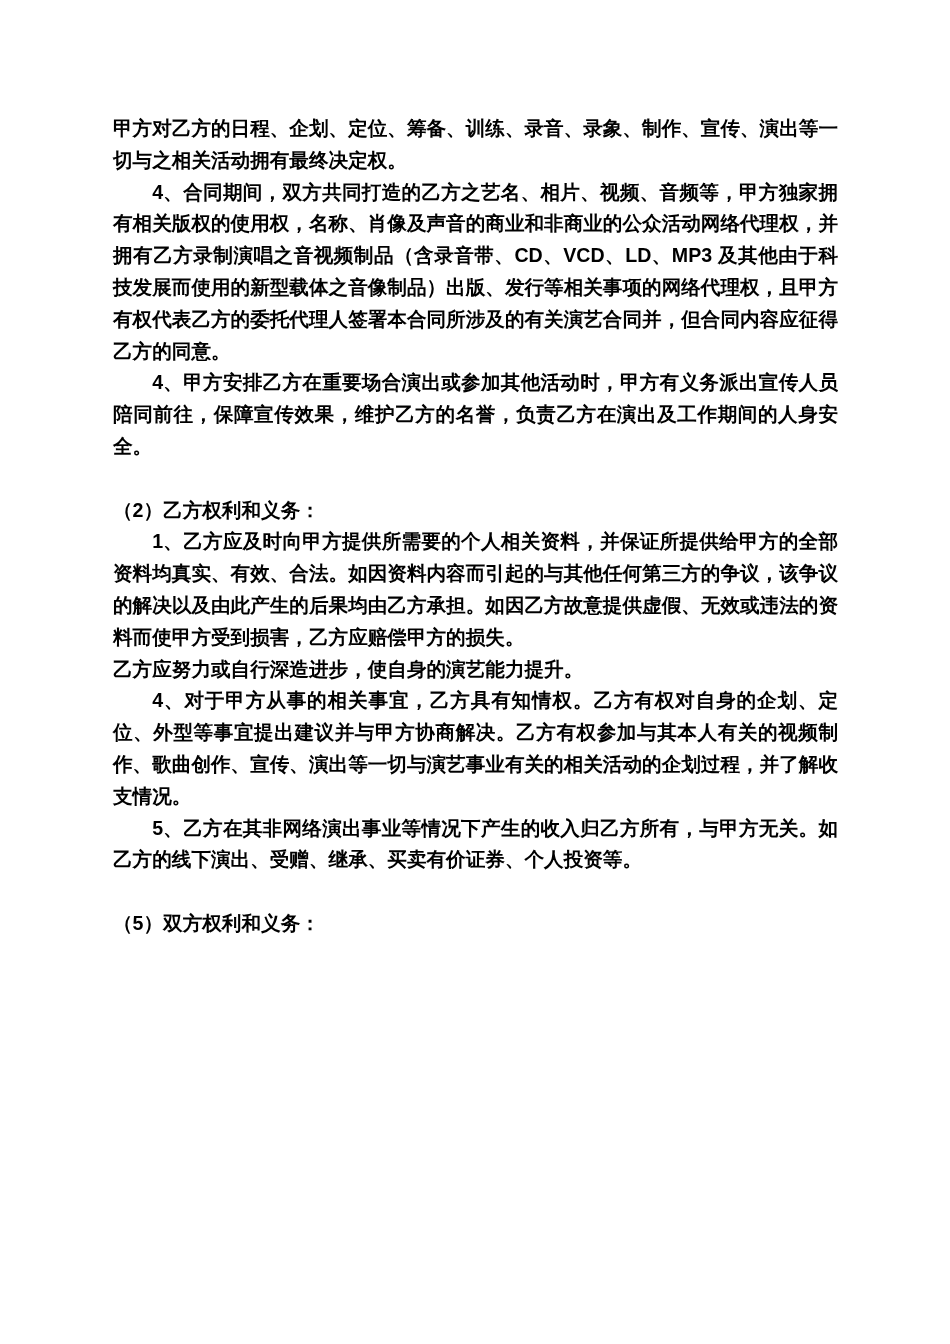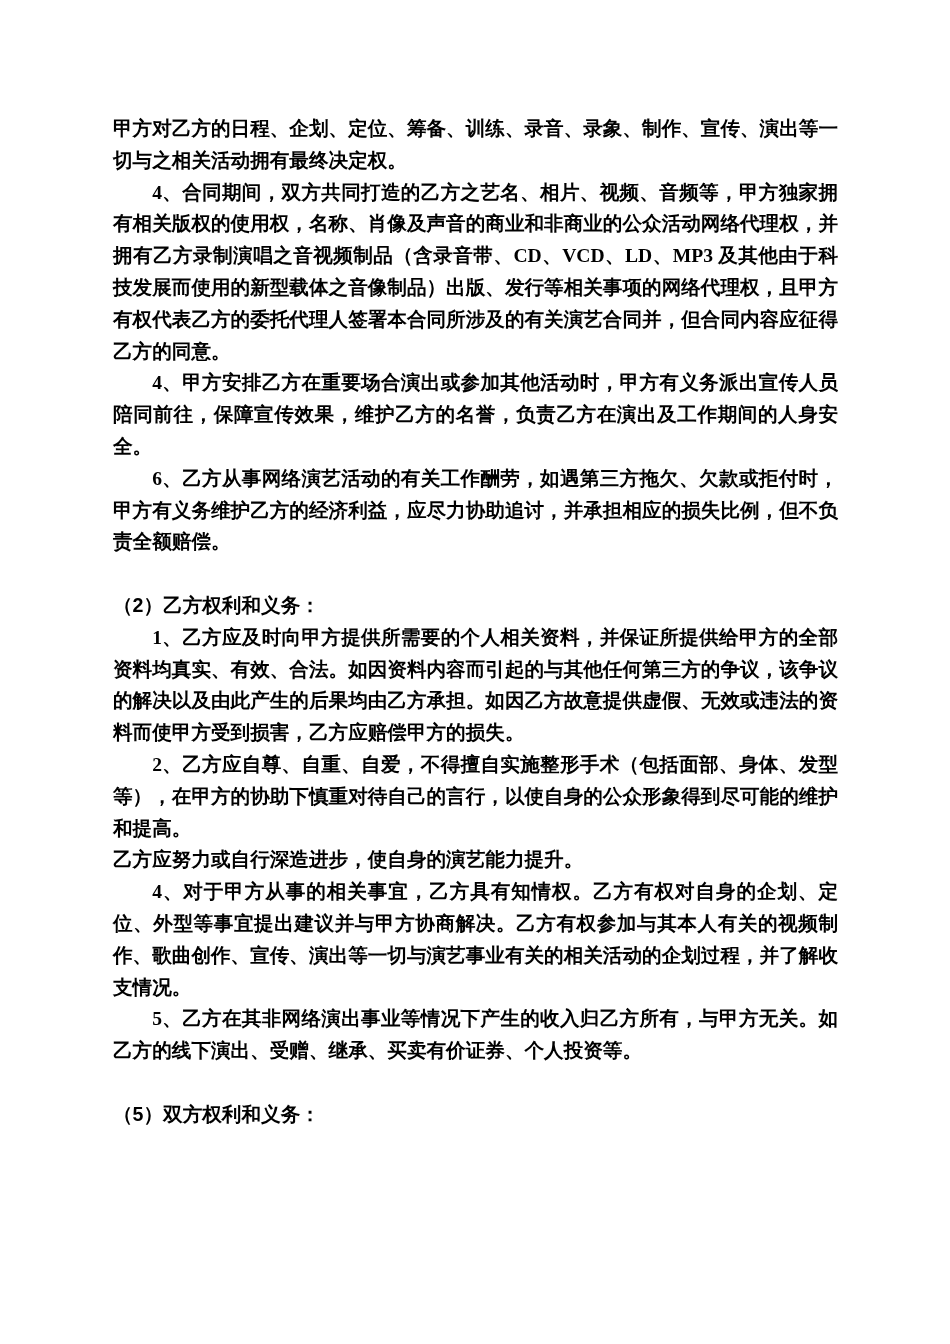--- a/index.html
+++ b/index.html
@@ -27,47 +27,44 @@
       font-size: 19.6px;
       line-height: 31.8px;
       font-weight: 700;
       text-align: justify;
       text-justify: inter-character;
       letter-spacing: 0;
       word-break: break-all;
     }
     .doc p.indent {
       text-indent: 2em;
-      font-family: Liberation Serif, serif;
     }
     .blank-line {
       height: 31.8px;
     }
   </style>
 </head>
 <body>
 
 <div class="page">
   <div class="doc">
 
     <p>甲方对乙方的日程、企划、定位、筹备、训练、录音、录象、制作、宣传、演出等一切与之相关活动拥有最终决定权。</p>
 
     <p class="indent">4、合同期间，双方共同打造的乙方之艺名、相片、视频、音频等，甲方独家拥有相关版权的使用权，名称、肖像及声音的商业和非商业的公众活动网络代理权，并拥有乙方录制演唱之音视频制品（含录音带、CD、VCD、LD、MP3 及其他由于科技发展而使用的新型载体之音像制品）出版、发行等相关事项的网络代理权，且甲方有权代表乙方的委托代理人签署本合同所涉及的有关演艺合同并，但合同内容应征得乙方的同意。</p>
 
     <p class="indent">4、甲方安排乙方在重要场合演出或参加其他活动时，甲方有义务派出宣传人员陪同前往，保障宣传效果，维护乙方的名誉，负责乙方在演出及工作期间的人身安全。</p>
 
-    <p class="indent">6、乙方从事网络演艺活动的有关工作酬劳，如遇第三方拖欠、欠款或拒付时，甲方有义务维护乙方的经济利益，应尽力协助追讨，并承担相应的损失比例，但不负责全额赔偿。</p>
 
     <div class="blank-line"></div>
 
     <p>（2）乙方权利和义务：</p>
 
     <p class="indent">1、乙方应及时向甲方提供所需要的个人相关资料，并保证所提供给甲方的全部资料均真实、有效、合法。如因资料内容而引起的与其他任何第三方的争议，该争议的解决以及由此产生的后果均由乙方承担。如因乙方故意提供虚假、无效或违法的资料而使甲方受到损害，乙方应赔偿甲方的损失。</p>
 
-    <p class="indent">2、乙方应自尊、自重、自爱，不得擅自实施整形手术（包括面部、身体、发型等），在甲方的协助下慎重对待自己的言行，以使自身的公众形象得到尽可能的维护和提高。</p>
 
     <p>乙方应努力或自行深造进步，使自身的演艺能力提升。</p>
 
 
     <p class="indent">4、对于甲方从事的相关事宜，乙方具有知情权。乙方有权对自身的企划、定位、外型等事宜提出建议并与甲方协商解决。乙方有权参加与其本人有关的视频制作、歌曲创作、宣传、演出等一切与演艺事业有关的相关活动的企划过程，并了解收支情况。</p>
 
     <p class="indent">5、乙方在其非网络演出事业等情况下产生的收入归乙方所有，与甲方无关。如乙方的线下演出、受赠、继承、买卖有价证券、个人投资等。</p>
 
     <div class="blank-line"></div>
 

